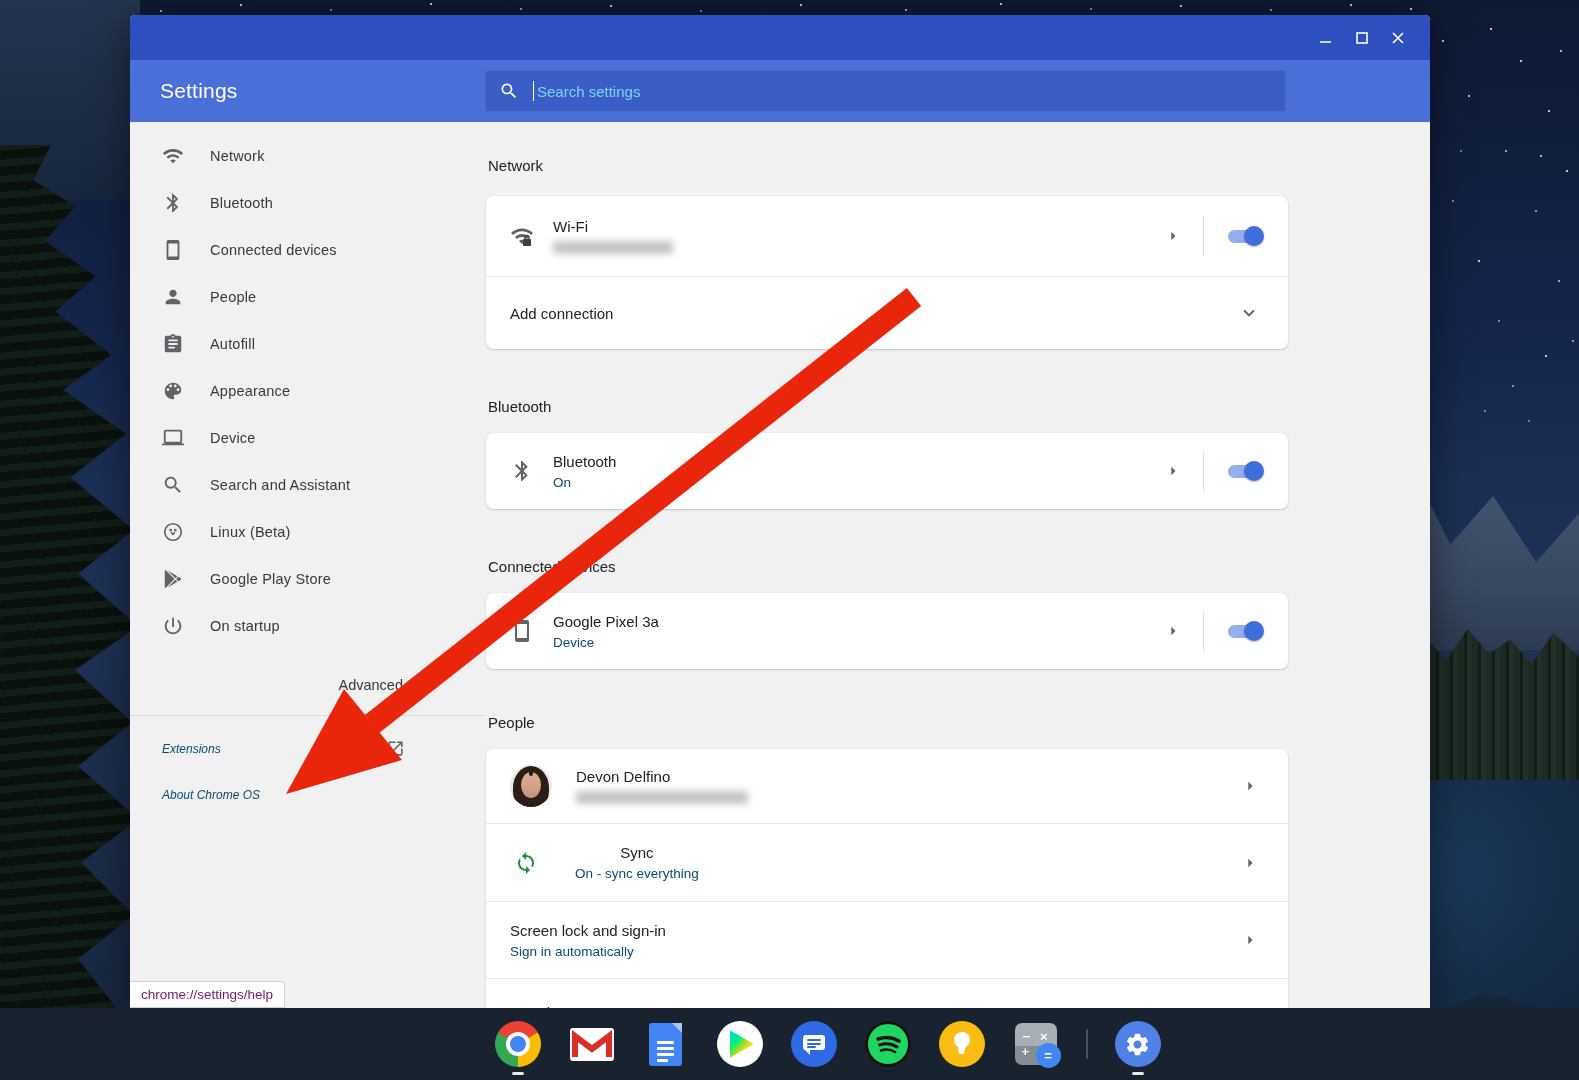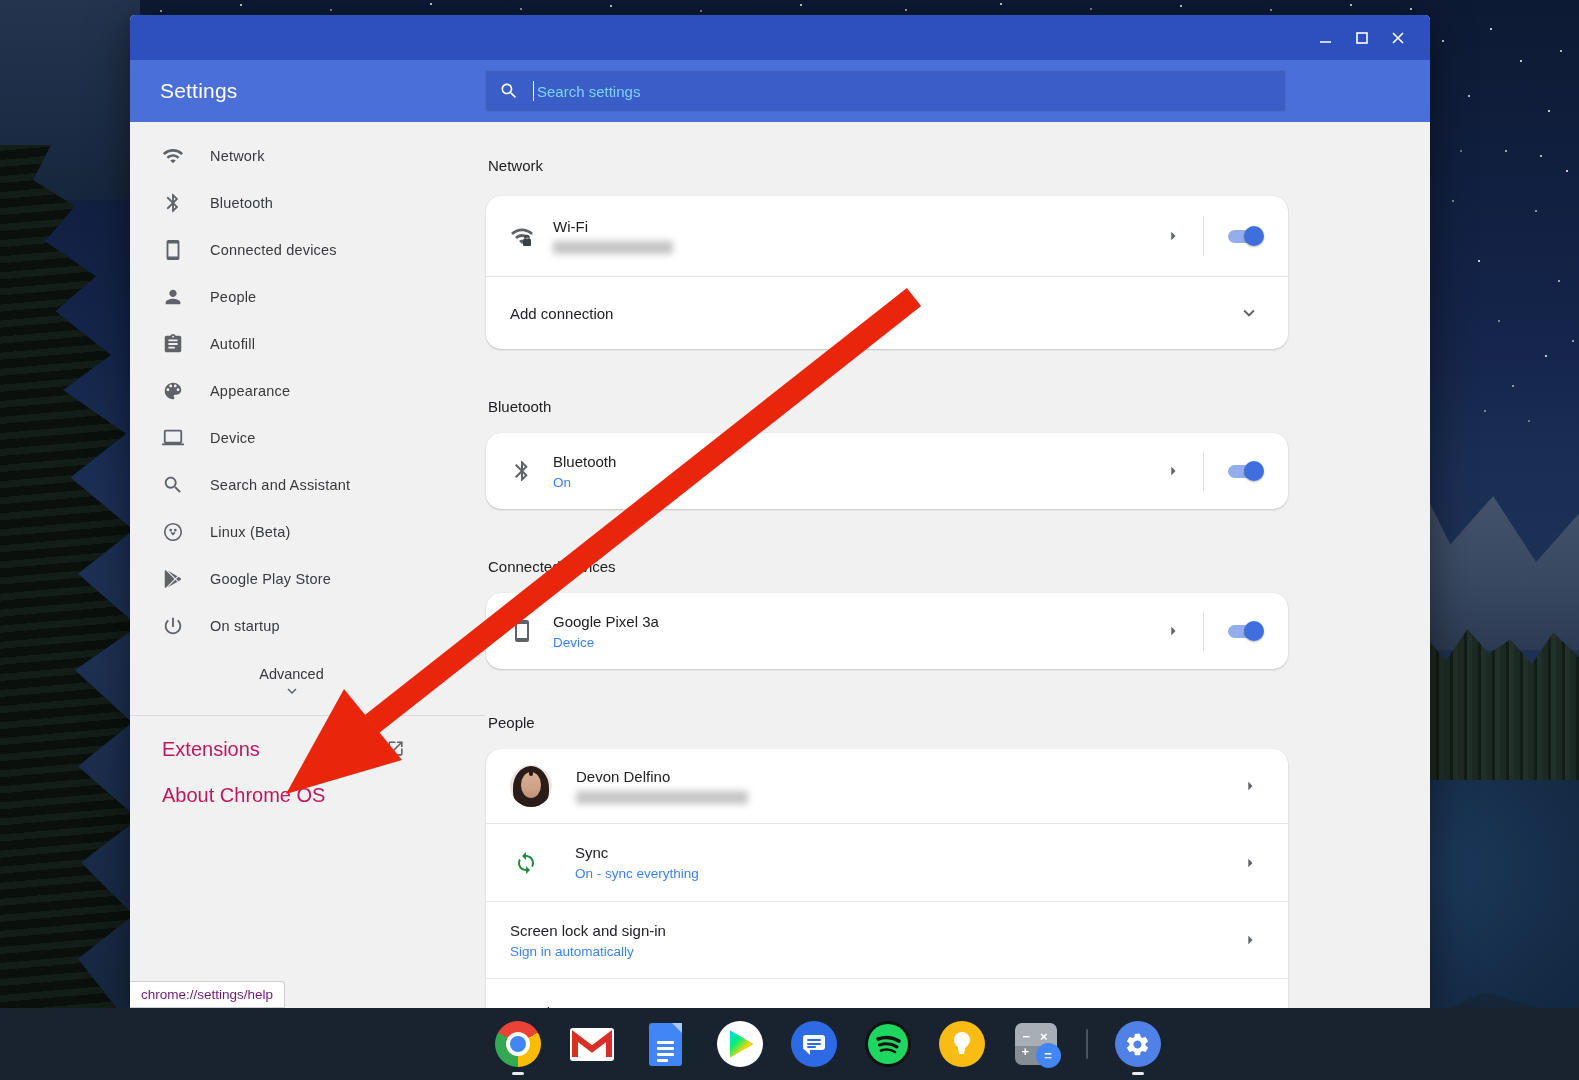--- a/index.html
+++ b/index.html
@@ -55,49 +55,49 @@
   .caret { width:1px; height:20px; background:#fff; margin-right:3px; }
   .search-placeholder { color:#7dd3fc; font-size:15px; }
 
   .win-body { display:flex; height:886px; }
 
   
   .sidebar { width:355px; flex:0 0 auto; padding-top:10px; position:relative; }
   .side-item { height:47px; display:flex; align-items:center; padding-left:32px; cursor:pointer; }
   .side-item .ic { width:22px; height:22px; margin-right:26px; display:flex; align-items:center; justify-content:center; }
   .side-item .lbl { font-size:14.5px; color:#37393c; font-weight:500; letter-spacing:.2px; }
-  .advanced { margin-top:14px; height:44px; display:flex; align-items:center; justify-content:center;
-    padding:0 64px 0 32px; cursor:pointer;flex-direction:column; }
+  .advanced { margin-top:14px; height:44px; display:flex; align-items:center; justify-content:flex-end;
+    padding:0 64px 0 32px; cursor:pointer; }
   .advanced .lbl { font-size:14.5px; color:#37393c; font-weight:500; }
   .side-divider { height:1px; background:#dadada; margin:8px 0 10px 0; }
   .footer-item { height:46px; display:flex; align-items:center; padding-left:32px; position:relative; cursor:pointer; }
-  .footer-item .lbl { font-size:20px; color:#be185d; font-weight:500; }
+  .footer-item .lbl { font-size:12px; color:#0c4a6e; font-weight:500;font-style:italic; }
   .ext-ic { position:absolute; left:256px; top:13px; }
 
   
   .main { flex:1 1 auto; padding:34px 0 0 1px; overflow:hidden; }
   .section-h { font-size:15px; font-weight:500; color:#202124; height:20px; line-height:20px; margin:0 0 0 2px; }
   .mt48 { margin-top:48px; } .mt44 { margin-top:44px; }
-  .card { width:802px; background:#fff; border-radius:15px; margin-top:20px;
+  .card { width:802px; background:#fff; border-radius:7px; margin-top:20px;
     box-shadow:0 1px 2px rgba(0,0,0,.18), 0 0 1px rgba(0,0,0,.1); }
   .card .row { position:relative; display:flex; align-items:center; }
   .row-divider { height:1px; background:#e6e6e6; }
   .r-title { font-size:15px; color:#202124; }
-  .r-sub { font-size:13.5px; color:#3b82f6; margin-top:5px; }
+  .r-sub { font-size:13.5px; color:#0c4a6e; margin-top:5px; }
   .icon-cell { width:24px; margin:0 19px 0 24px; display:flex; justify-content:center; }
   .blur-bar { background:#c4c4c4; height:13px; border-radius:2px; filter:blur(3.5px); margin-top:6px; }
   .chev-right { position:absolute; right:105px; top:50%; transform:translateY(-50%); display:flex; }
   .chev-right.near { right:28px; }
   .v-sep { position:absolute; right:84px; top:50%; transform:translateY(-50%); width:1px; height:40px; background:#e0e0e0; }
   .toggle { position:absolute; right:24px; top:50%; transform:translateY(-50%); width:38px; height:20px; cursor:pointer; }
   .toggle .track { position:absolute; left:2px; top:4px; width:34px; height:13px; border-radius:7px; background:#93aeea; }
   .toggle .thumb { position:absolute; right:0; top:0; width:20px; height:20px; border-radius:50%; background:#3f6fdd; box-shadow:0 1px 2px rgba(0,0,0,.3); }
   .chev-down { position:absolute; right:28px; top:50%; transform:translateY(-50%); display:flex; }
 
-  .h80{height:80px;} .h72{height:72px;} .h76{height:76px;} .h74{height:74px;} .h77{height:77px;} .h66{height:66px;}
+  .h80{height:80px;} .h72{height:72px;} .h76{height:76px;} .h74{height:74px;} .h77{height:77px;text-align:center;} .h66{height:66px;}
   .pad-l { padding-left:24px; }
 
   .avatar { width:42px; height:42px; border-radius:50%; margin:0 24px 0 24px; position:relative; overflow:hidden;
     background:#ece7e0; flex:0 0 auto; }
   .avatar .hair { position:absolute; left:3px; top:1px; width:36px; height:44px; border-radius:50% 50% 42% 42%; background:#2a1d17; }
   .avatar .face { position:absolute; left:11px; top:7px; width:20px; height:26px; border-radius:50%;
     background:linear-gradient(180deg,#d8 af94 0%, #d0a288 60%, #c09177 100%);
     background:linear-gradient(180deg,#d8af94 0%,#d0a288 60%,#c09177 100%); }
   .avatar .part { position:absolute; left:19px; top:4px; width:4px; height:7px; background:#2a1d17; border-radius:2px; }
 

